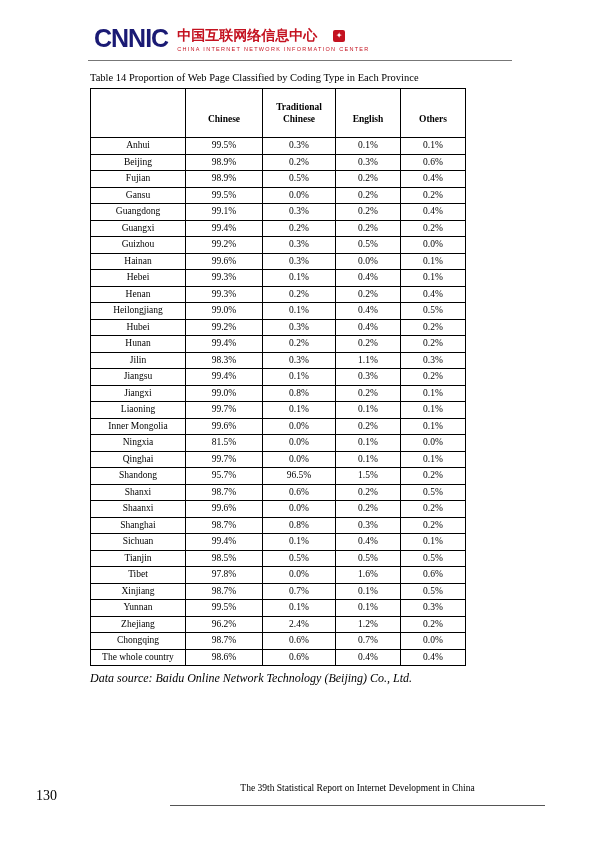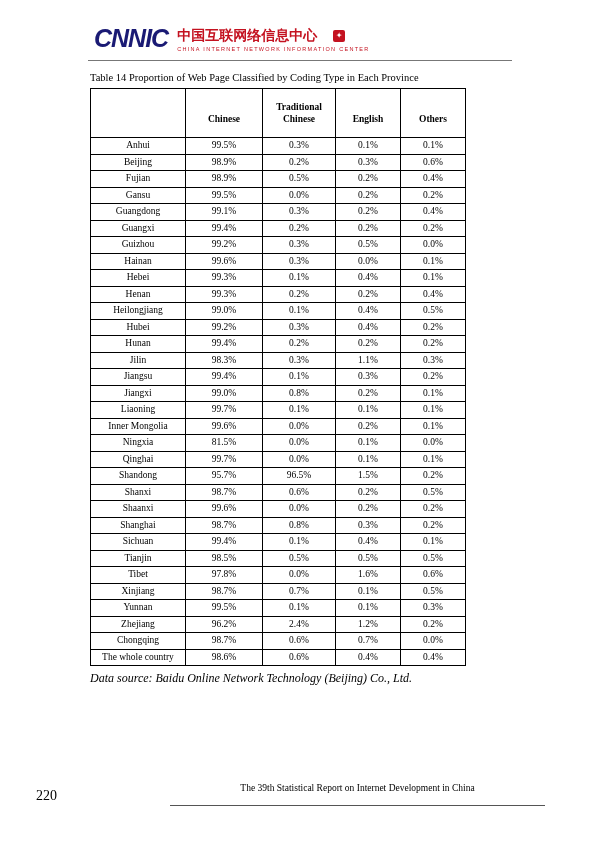--- a/index.html
+++ b/index.html
@@ -6,21 +6,21 @@
   html,body { background:#e8e8e8; }
   .page {
     width:600px; height:848px; margin:0 auto; position:relative;
     background:#ffffff; color:#000;
     font-family:"Liberation Serif", serif; overflow:hidden;
   }
   
   .header { margin:0 88px; padding-top:26px; padding-bottom:8px; border-bottom:1px solid #777; }
   .logo-row { display:flex; align-items:flex-start; gap:9px; margin-left:6px; }
   .logo-cnnic {
-    font-family:"Liberation Sans", sans-serif; font-weight:bold; font-style:italic;
+    font-family:"Liberation Sans", sans-serif; font-weight:bold; 
     font-size:25px; line-height:24px; color:#1a1a74; letter-spacing:-1px;
   }
   .logo-right { display:flex; flex-direction:column; padding-top:2px; }
   .logo-cn {
     color:#c41220; font-weight:bold; font-size:14px; line-height:15px;
     font-family:"DejaVu Sans", sans-serif; display:flex; align-items:center; gap:16px;
   }
   .seal {
     width:12px; height:12px; background:#c41220; border-radius:2px;
     color:#fff; font-size:8px; line-height:12px; text-align:center;
@@ -322,16 +322,16 @@
             <td>0.6%</td>
             <td>0.4%</td>
             <td>0.4%</td>
           </tr>
         </tbody>
     </table>
 
     <p class="source-note">Data source: Baidu Online Network Technology (Beijing) Co., Ltd.</p>
   </div>
 
-  <div class="page-number">220</div>
+  <div class="page-number">130</div>
   <div class="footer-strip">The 39th Statistical Report on Internet Development in China</div>
 
 </div>
 
 </body></html>

